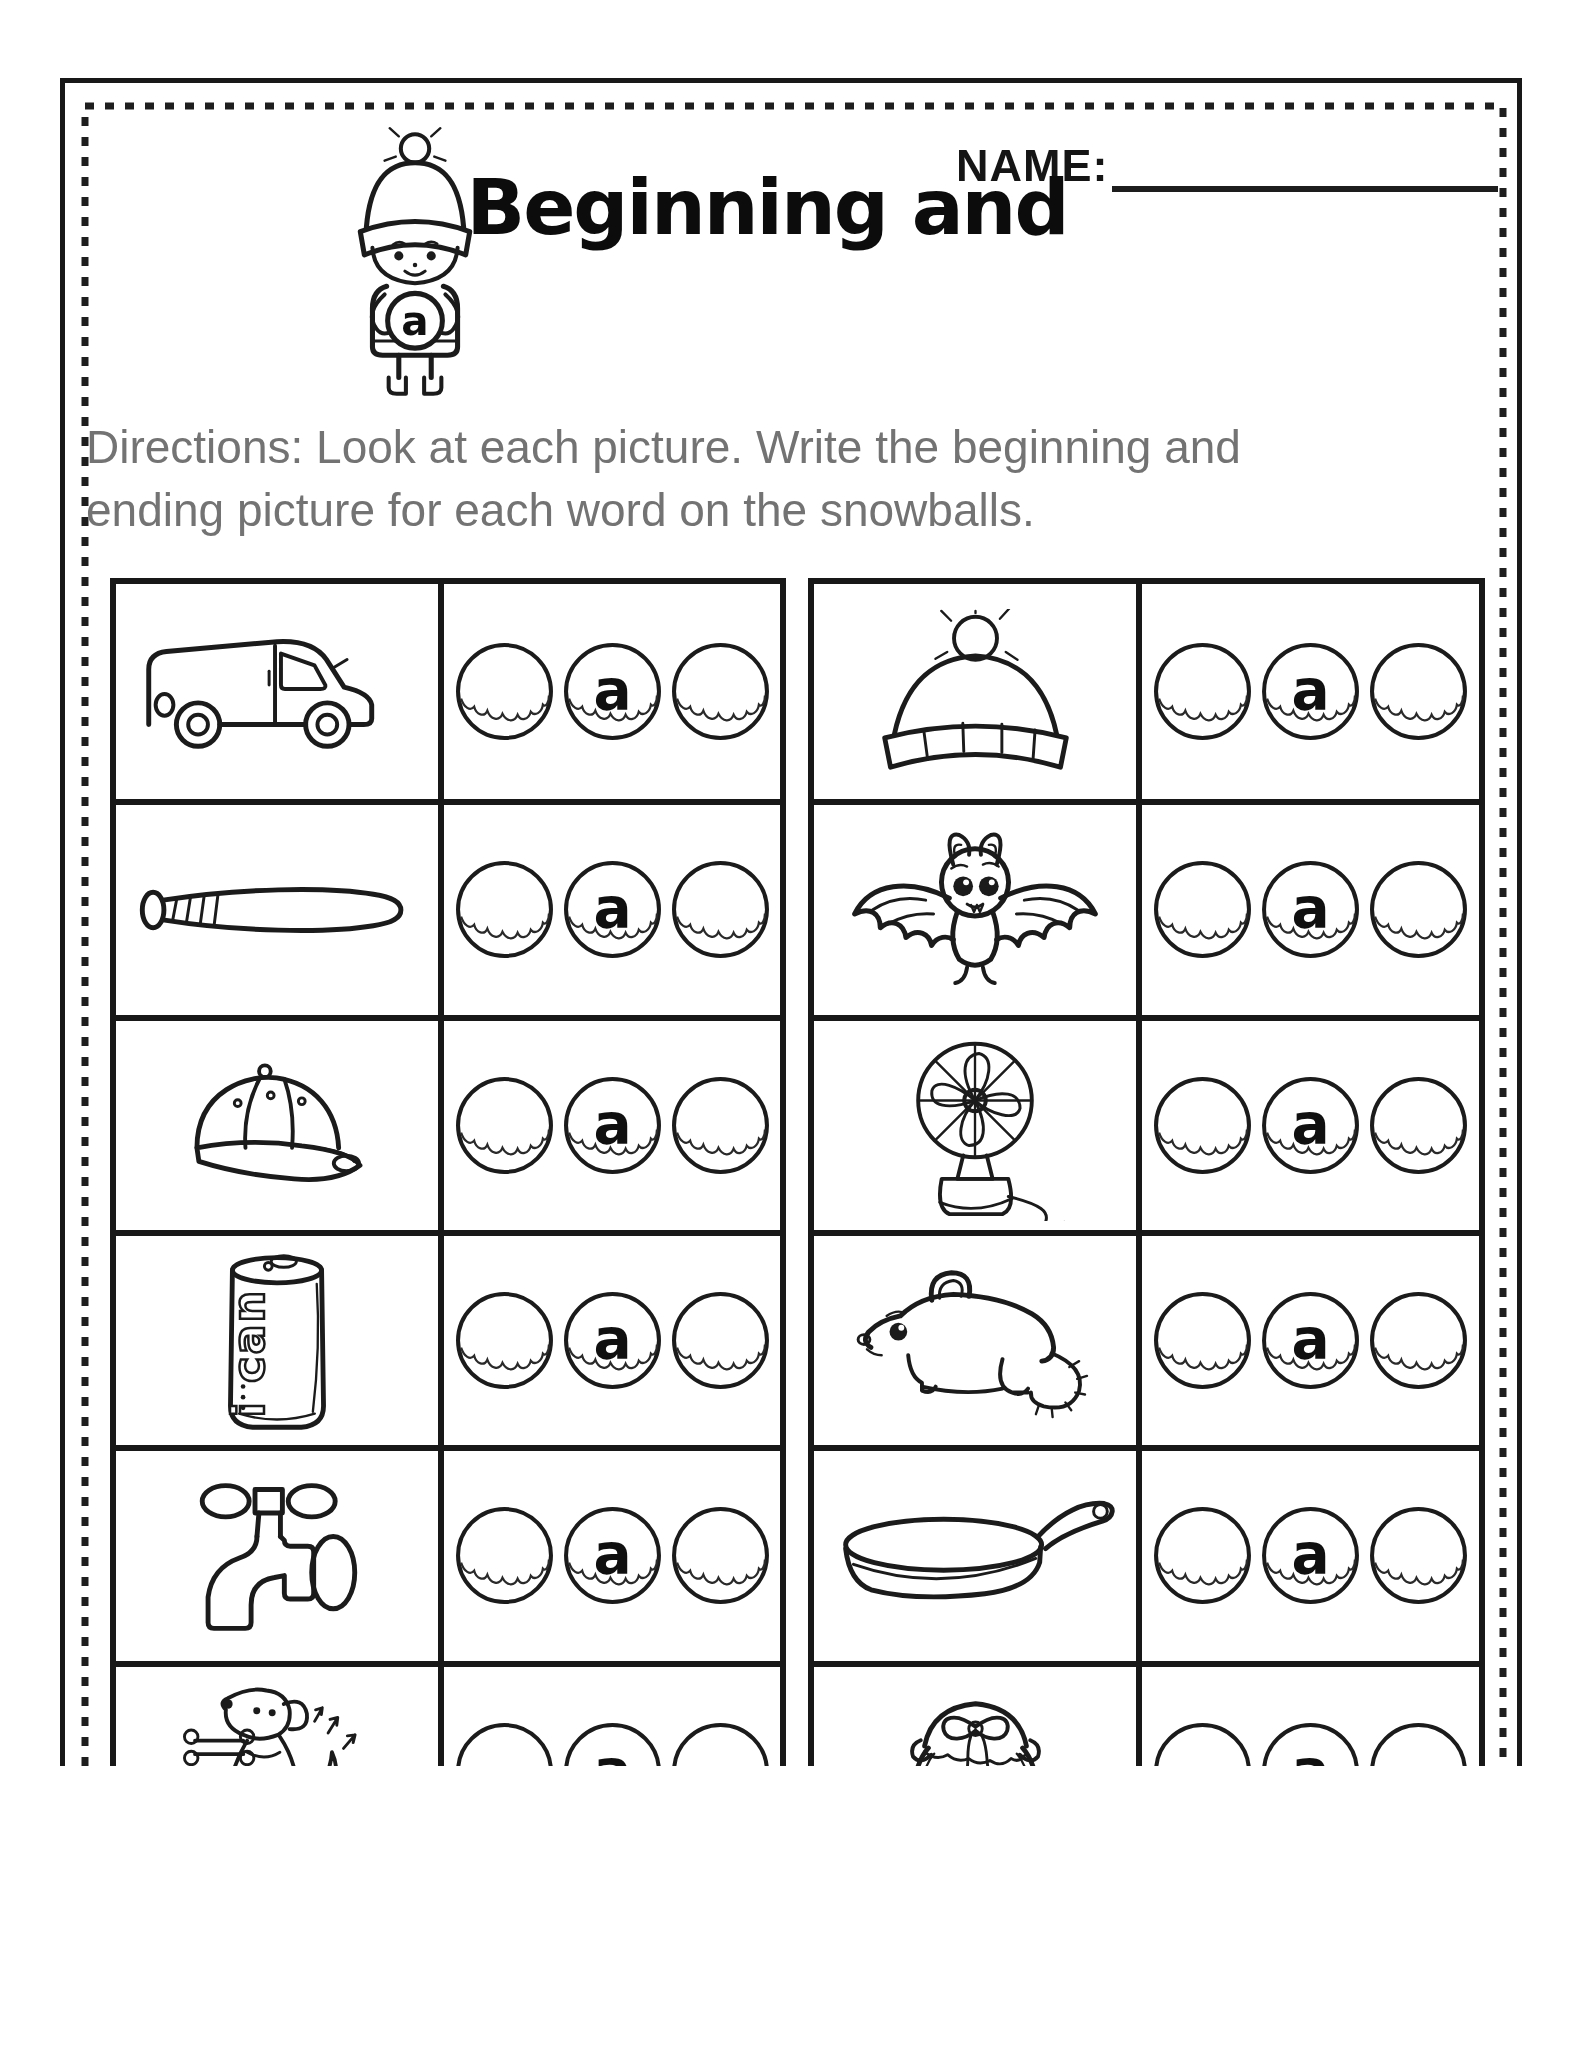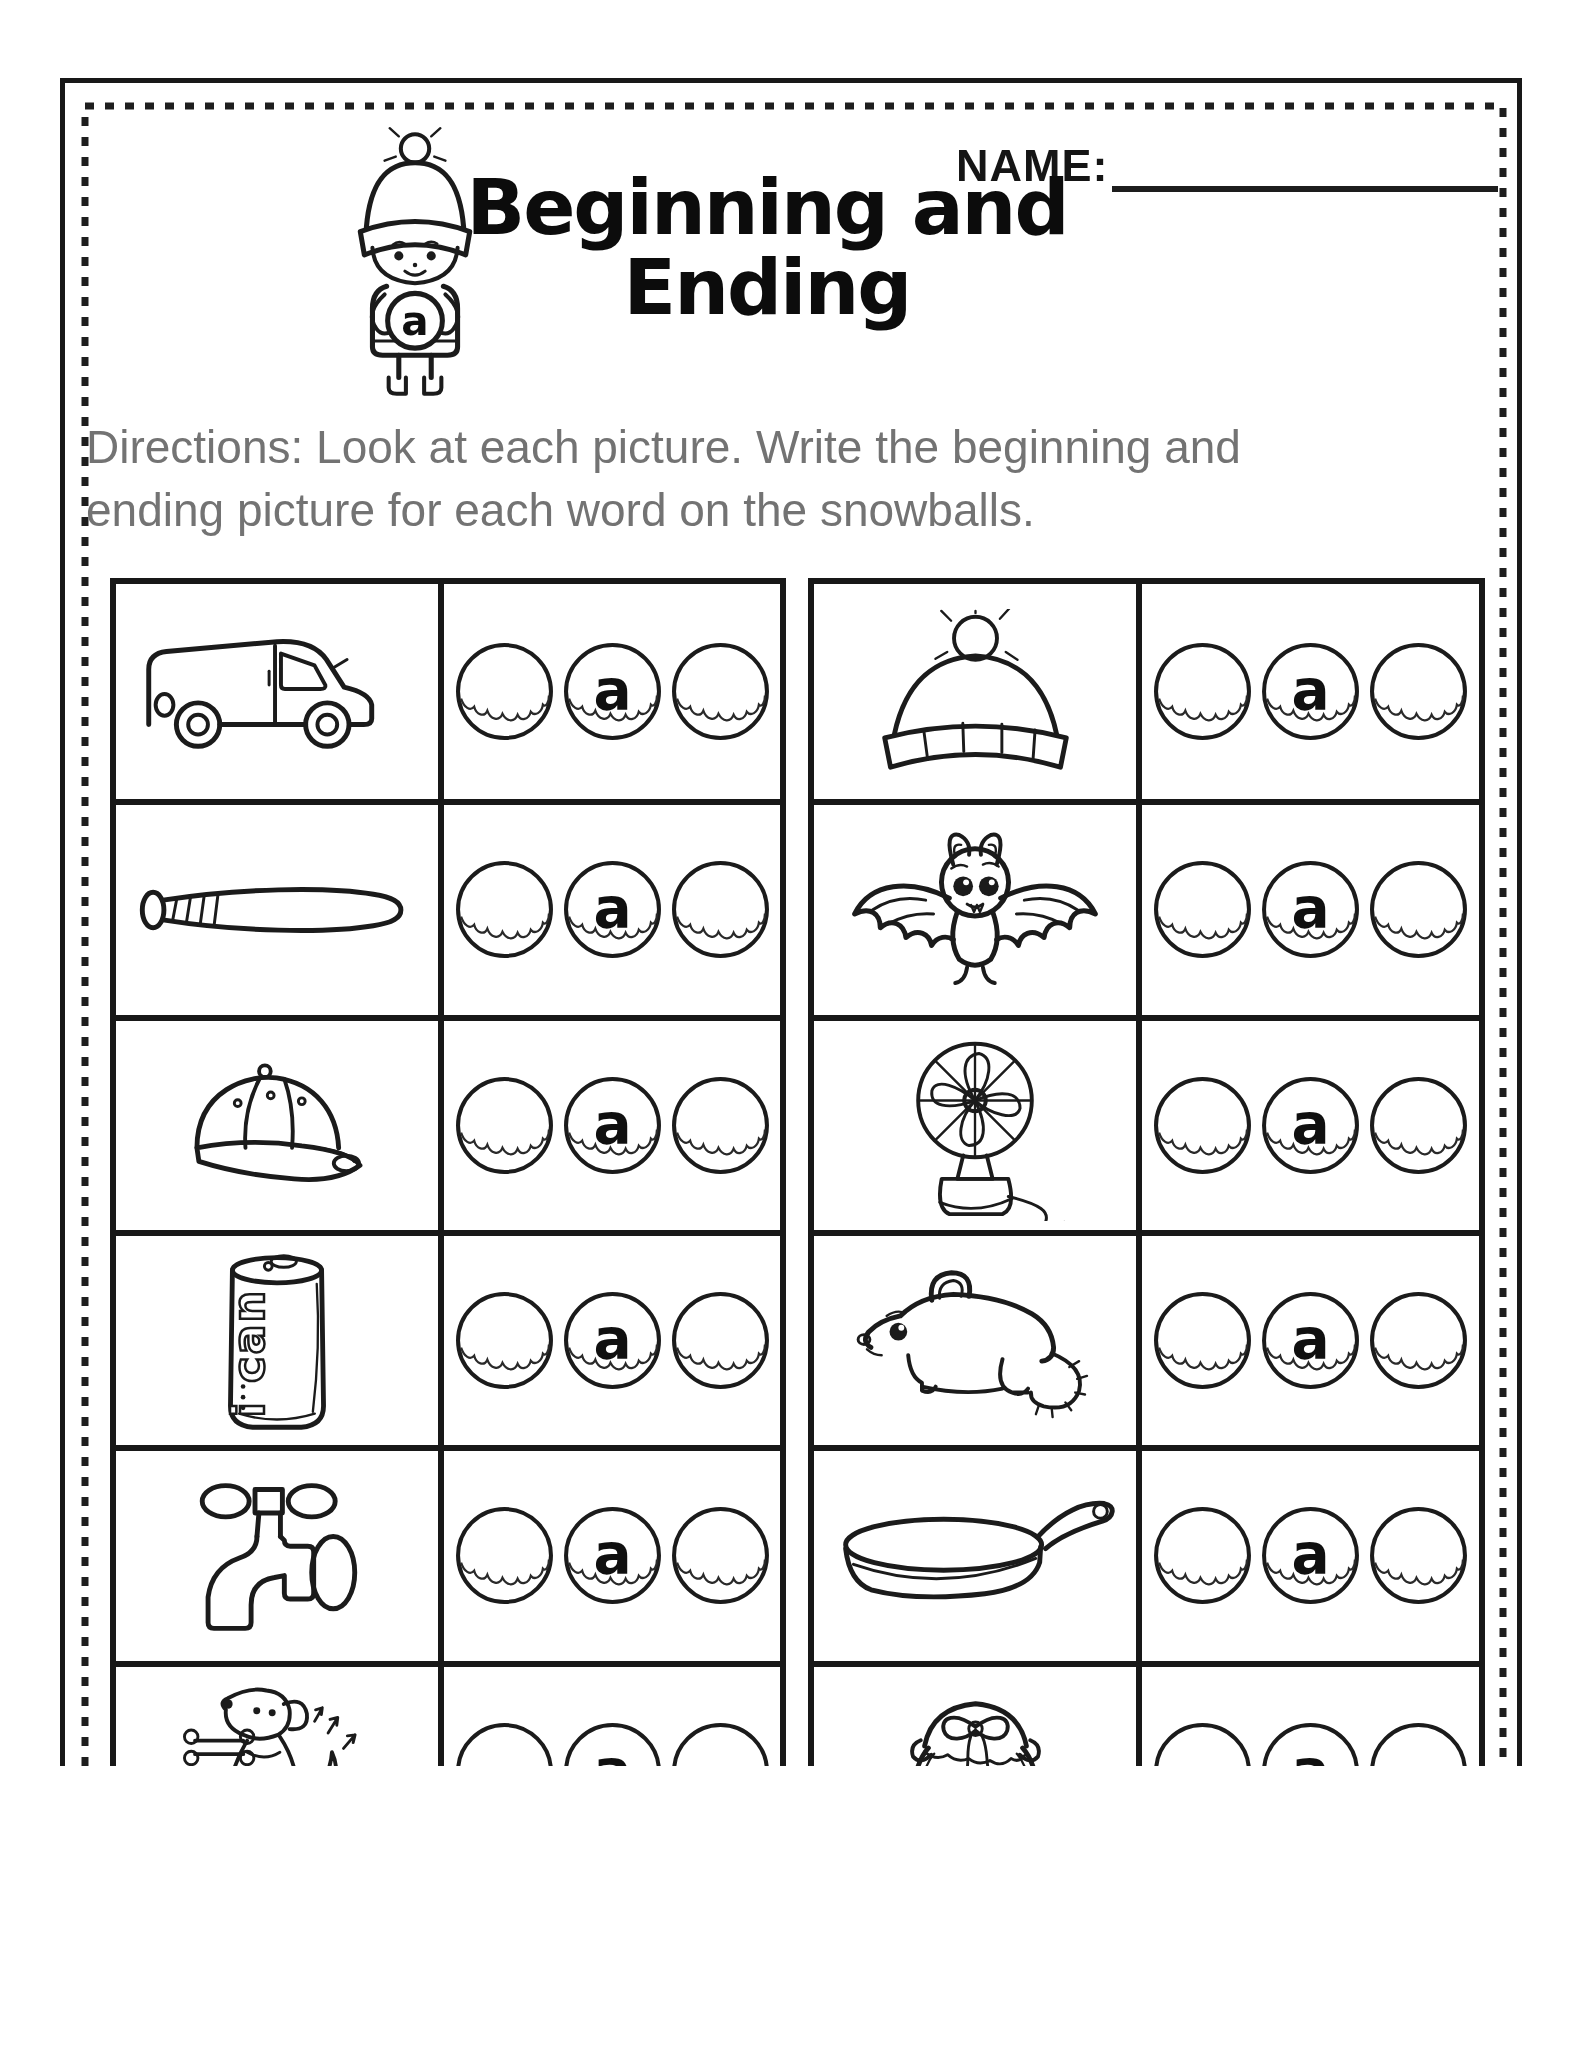--- a/index.html
+++ b/index.html
@@ -72,21 +72,20 @@
     <path d="M36,212 H116" class="ln3"></path>
     <path d="M46,166 Q26,184 38,200 Q44,208 54,202 M106,166 Q126,184 114,200 Q108,208 98,202" class="ln4"></path>
     <circle cx="76" cy="192" r="27" fill="#fff" stroke="#1b1b1b" stroke-width="5"></circle>
     <text x="76" y="206" class="mascot-letter">a</text>
     <path d="M60,226 L60,248 M92,226 L92,248" class="ln"></path>
     <path d="M50,248 L50,258 Q50,264 58,264 L67,264 L67,248 M85,248 L85,264 L94,264 Q102,264 102,258 L102,248" class="ln4"></path>
   </svg>
 
   <div class="abs title">
     <span>Beginning and</span><br>
-    <span>Ending</span>
   </div>
 
   <div class="abs directions">
     <span>Directions: Look at each picture. Write the beginning and</span><br>
     <span>ending picture for each word on the snowballs.</span>
   </div>
 
   <div class="abs wtable t-left">
 
     <div class="wrow">

